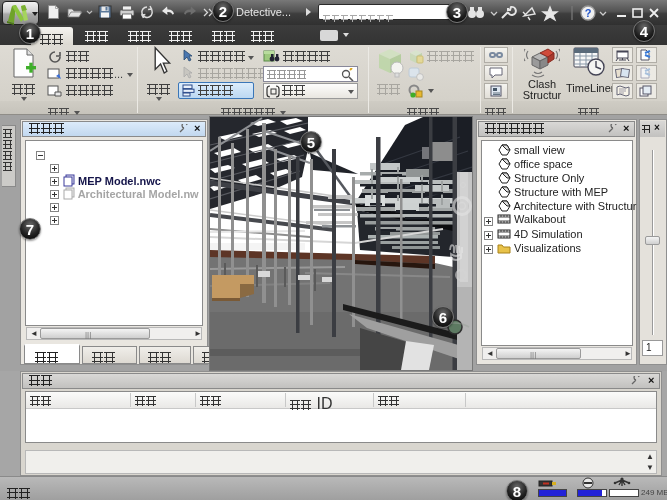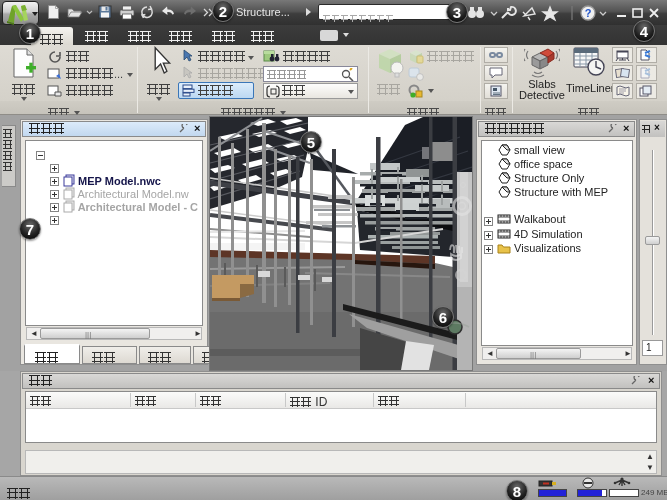--- a/index.html
+++ b/index.html
@@ -86,21 +86,21 @@
           <rect x="76" y="8" width="14" height="5.5" rx="1" fill="#d0d0d0" stroke="#555" stroke-width="0.8"></rect>
           <rect x="78.5" y="4" width="9" height="4" fill="#f0f0f0" stroke="#555" stroke-width="0.8"></rect>
           <rect x="78.5" y="12" width="9" height="5" fill="#fff" stroke="#555" stroke-width="0.8"></rect>
         </g>
  <path d="M103 5 a5.2 5.2 0 1 0 3.8 1.6 M106 4 l1.5 3 l-3.4 0.4 M99.5 16 l-1.5 -3 l3.4 -0.4" fill="none" stroke="#dcdcdc" stroke-width="1.5"></path>
  <path d="M130 12 q-1 -5 -6.5 -4.5 l-0.5 -3 l-5 4.5 l5.5 4 l-0.3 -3 q4.5 -0.5 5 2.5 z" fill="#e8e8e8"></path>
  <path d="M140 12 q1 -5 6.5 -4.5 l0.5 -3 l5 4.5 l-5.5 4 l0.3 -3 q-4.5 -0.5 -5 2.5 z" fill="#6e6e6e"></path>
  <path d="M160 7 l3.5 3.5 l-3.5 3.5 M165 7 l3.5 3.5 l-3.5 3.5" fill="none" stroke="#d8d8d8" stroke-width="1.3"></path>
 </g>
     </svg>
-<div id="wtitle" class="abs">Structure...</div>
+<div id="wtitle" class="abs">Detective...</div>
 <div class="abs" style="left:306px;top:8px;width:0;height:0;border-top:4px solid transparent;border-bottom:4px solid transparent;border-left:5px solid #ddd;"></div>
 <div id="searchbox" class="abs"><span class="cj s" style="width:7px;height:7px;margin-right:2px"></span><span class="cj s" style="width:7px;height:7px;margin-right:2px"></span><span class="cj s" style="width:7px;height:7px;margin-right:2px"></span><span class="cj s" style="width:7px;height:7px;margin-right:2px"></span><span class="cj s" style="width:7px;height:7px;margin-right:2px"></span><span class="cj s" style="width:7px;height:7px;margin-right:2px"></span><span class="cj s" style="width:7px;height:7px;margin-right:2px"></span><span class="cj s" style="width:7px;height:7px;margin-right:2px"></span></div>
 
 <svg class="abs" style="left:464px;top:2px" width="200 " height="22" viewBox="0 0 200 22">
 <g stroke="#e4e4e4" fill="none" stroke-width="1.3">
  <g fill="#e4e4e4" stroke="none">
           <circle cx="8" cy="12" r="4"></circle>
           <circle cx="16" cy="12" r="4"></circle>
           <rect x="6" y="5" width="4" height="5"></rect>
           <rect x="14" y="5" width="4" height="5"></rect>
@@ -273,22 +273,22 @@
 <path d="M4 6 q-3 4 0 8 M1 4 q-4 6 0 12"></path>
         <path d="M32 6 q3 4 0 8 M35 4 q4 6 0 12"></path>
 <path d="M10 27 q4 3 8 0 M8 30 q6 4 12 0"></path>
       </g>
 <polygon points="8,12 16,8 24,12 16,16" fill="#b8b8b8" stroke="#666"></polygon>
 <polygon points="8,12 8,20 16,24 16,16" fill="#9a9a9a" stroke="#666"></polygon>
 <polygon points="24,12 24,20 16,24 16,16" fill="#888" stroke="#666"></polygon>
 <polygon points="16,8 24,4 30,8 24,12" fill="#d04a3a" stroke="#8a2a20"></polygon>
 <polygon points="24,12 30,8 30,14 24,18" fill="#a83a2e" stroke="#8a2a20"></polygon>
 </svg>
-<div class="abs rtext" style="left:524px;top:78px;width:36px;text-align:center;font-size:11px;color:#222">Slabs</div>
-<div class="abs rtext" style="left:514px;top:89px;width:56px;text-align:center;font-size:11px;color:#222">Detective</div>
+<div class="abs rtext" style="left:524px;top:78px;width:36px;text-align:center;font-size:11px;color:#222">Clash</div>
+<div class="abs rtext" style="left:514px;top:89px;width:56px;text-align:center;font-size:11px;color:#222">Structur</div>
 <svg class="abs" style="left:572px;top:45px" width="36" height="33" viewBox="0 0 36 33">
 <rect x="2" y="3" width="24" height="19" rx="1" fill="#f8f8f8" stroke="#445"></rect>
 <rect x="2" y="3" width="24" height="5" fill="#5a6a7a"></rect>
 <g stroke="#8a99a8" stroke-width="1">
         <path d="M2 11 h24 M2 15 h24 M2 19 h24 M8 8 v14 M14 8 v14 M20 8 v14"></path>
       </g>
 <circle cx="24" cy="22" r="8" fill="#f4f4f2" stroke="#445" stroke-width="1.4"></circle>
 <path d="M24 16 v6 l5 2" fill="none" stroke="#445" stroke-width="1.4"></path>
 </svg>
 <div class="abs rtext" style="left:566px;top:82px;width:48px;text-align:center;font-size:11px;color:#222">TimeLiner</div>
@@ -345,29 +345,25 @@
 <div class="treebox" style="left:25px;top:140px;width:178px;height:186px"></div>
 
 <div class="trow" style="left:36px;top:149px"><span class="pm"></span></div>
 <div class="trow" style="left:50px;top:162px"><span class="pm plus"></span></div>
 <div class="trow" style="left:50px;top:175px"><span class="pm plus"></span></div>
 <div class="trow" style="left:63px;top:174px;color:#15154a;font-weight:bold"><svg width="12" height="13" viewBox="0 0 12 13" style="vertical-align:-2px">
         <rect x="3" y="1" width="8" height="9" fill="#e8e8f4" stroke="#3a3a9a"></rect>
         <rect x="1" y="3" width="8" height="9" fill="#fff" stroke="#3a3a9a"></rect>
       </svg> MEP Model.nwc</div>
 <div class="trow" style="left:50px;top:188px"><span class="pm plus"></span></div>
-<div class="trow" style="left:63px;top:187px;color:#a5a5a5;font-weight:normal"><svg width="12" height="13" viewBox="0 0 12 13" style="vertical-align:-2px">
+<div class="trow" style="left:63px;top:187px;color:#a5a5a5;font-weight:bold"><svg width="12" height="13" viewBox="0 0 12 13" style="vertical-align:-2px">
         <rect x="3" y="1" width="8" height="9" fill="#f0f0f0" stroke="#aaa"></rect>
         <rect x="1" y="3" width="8" height="9" fill="#fff" stroke="#aaa"></rect>
       </svg> Architectural Model.nw</div>
 <div class="trow" style="left:50px;top:201px"><span class="pm plus"></span></div>
-<div class="trow" style="left:63px;top:200px;color:#a5a5a5;font-weight:bold"><svg width="12" height="13" viewBox="0 0 12 13" style="vertical-align:-2px">
-        <rect x="3" y="1" width="8" height="9" fill="#f0f0f0" stroke="#aaa"></rect>
-        <rect x="1" y="3" width="8" height="9" fill="#fff" stroke="#aaa"></rect>
-      </svg> Architectural Model - C</div>
 <div class="trow" style="left:50px;top:214px"><span class="pm plus"></span></div>
 
 <div class="sbar" style="left:26px;top:327px;width:176px;height:13px"></div>
 <div class="arr" style="left:30px;top:330px">◄</div>
 <div class="arr" style="left:194px;top:330px">►</div>
 <div class="sthumb" style="left:40px;top:328px;width:110px;height:11px"></div>
 <div class="abs" style="left:85px;top:330px;color:#777;font-size:8px">|||</div>
 
 <div class="abs" style="left:24px;top:344px;width:56px;height:20px;background:#fff;border:1px solid #8a8a8a;border-top:2px solid #fff;z-index:2;color:#222;padding:2px 0 0 10px"><span class="cj"></span><span class="cj"></span></div>
 <div class="abs" style="left:82px;top:346px;width:55px;height:18px;background:linear-gradient(180deg,#f0eeea,#ddd9d2);border:1px solid #8a8a8a;color:#333;padding:1px 0 0 9px"><span class="cj"></span><span class="cj"></span></div>
@@ -556,20 +552,24 @@
         <polygon points="4,1 9,1 12,6 9,6" fill="#ddd" stroke="#222"></polygon>
       </svg> office space</div>
 <div class="trow" style="left:498px;top:172px;color:#222"><svg width="13" height="12" viewBox="0 0 13 12" style="vertical-align:-2px">
         <polygon points="1,6 4,1 9,1 12,6 9,11 4,11" fill="#fff" stroke="#222"></polygon>
         <polygon points="4,1 9,1 12,6 9,6" fill="#ddd" stroke="#222"></polygon>
       </svg> Structure Only</div>
 <div class="trow" style="left:498px;top:186px;color:#222"><svg width="13" height="12" viewBox="0 0 13 12" style="vertical-align:-2px">
         <polygon points="1,6 4,1 9,1 12,6 9,11 4,11" fill="#fff" stroke="#222"></polygon>
         <polygon points="4,1 9,1 12,6 9,6" fill="#ddd" stroke="#222"></polygon>
       </svg> Structure with MEP</div>
+<div class="trow" style="left:498px;top:200px;color:#222"><svg width="13" height="12" viewBox="0 0 13 12" style="vertical-align:-2px">
+        <polygon points="1,6 4,1 9,1 12,6 9,11 4,11" fill="#fff" stroke="#222"></polygon>
+        <polygon points="4,1 9,1 12,6 9,6" fill="#ddd" stroke="#222"></polygon>
+      </svg> Architecture with Structur</div>
 <div class="trow" style="left:484px;top:215px"><span class="pm plus"></span></div>
 <div class="trow" style="left:497px;top:213px;color:#222"><svg width="14" height="12" viewBox="0 0 14 12" style="vertical-align:-2px">
         <rect x="1" y="2" width="12" height="8" fill="#fff" stroke="#222"></rect>
         <path d="M1 4 h12 M1 8 h12 M4 2 v-0 M4 2 v2 M7 2 v2 M10 2 v2 M4 8 v2 M7 8 v2 M10 8 v2" stroke="#222" stroke-width="0.8"></path>
       </svg> Walkabout</div>
 <div class="trow" style="left:484px;top:229px"><span class="pm plus"></span></div>
 <div class="trow" style="left:497px;top:228px;color:#222"><svg width="14" height="12" viewBox="0 0 14 12" style="vertical-align:-2px">
         <rect x="1" y="2" width="12" height="8" fill="#fff" stroke="#222"></rect>
         <path d="M1 4 h12 M1 8 h12 M4 2 v2 M7 2 v2 M10 2 v2 M4 8 v2 M7 8 v2 M10 8 v2" stroke="#222" stroke-width="0.8"></path>
       </svg> 4D Simulation</div>
@@ -595,21 +595,21 @@
 <div class="paneltitle ptgray" style="left:22px;top:373px;width:638px;padding:1px 0 0 6px"><span class="cj"></span><span class="cj"></span></div>
 <svg class="abs" style="left:630px;top:376px" width="12" height="10" viewBox="0 0 12 10">
       <path d="M2 8 l4 -4 m0 0 a2.5 2.5 0 1 1 3 -3" fill="none" stroke="#666" stroke-width="1.3"></path>
     </svg>
 <div class="closex" style="left:648px;top:374px">×</div>
 <div class="treebox" style="left:25px;top:391px;width:632px;height:52px"></div>
 <div class="abs" style="left:26px;top:392px;width:630px;height:17px;background:linear-gradient(180deg,#fbfbfa,#e9e8e6);border-bottom:1px solid #c8c8c8"></div>
 <div class="abs" style="left:30px;top:395px;color:#333;font-size:11px"><span class="cj s"></span><span class="cj s"></span></div>
 <div class="abs" style="left:135px;top:395px;color:#333;font-size:11px"><span class="cj s"></span><span class="cj s"></span></div>
 <div class="abs" style="left:200px;top:395px;color:#333;font-size:11px"><span class="cj s"></span><span class="cj s"></span></div>
-<div class="abs" style="left:290px;top:395px;color:#333;font-size:12px"><span class="cj s"></span><span class="cj s"></span> ID</div>
+<div class="abs" style="left:290px;top:395px;color:#333;font-size:16px"><span class="cj s"></span><span class="cj s"></span> ID</div>
 <div class="abs" style="left:378px;top:395px;color:#333;font-size:11px"><span class="cj s"></span><span class="cj s"></span></div>
 <div class="abs" style="left:130px;top:393px;width:1px;height:14px;background:#c8c8c8"></div>
 <div class="abs" style="left:195px;top:393px;width:1px;height:14px;background:#c8c8c8"></div>
 <div class="abs" style="left:285px;top:393px;width:1px;height:14px;background:#c8c8c8"></div>
 <div class="abs" style="left:373px;top:393px;width:1px;height:14px;background:#c8c8c8"></div>
 <div class="abs" style="left:465px;top:393px;width:1px;height:14px;background:#c8c8c8"></div>
 <div class="abs" style="left:25px;top:450px;width:632px;height:24px;background:#f0efec;border:1px solid #b8b8b8"></div>
 <div class="arr" style="left:646px;top:453px">▲</div>
 <div class="arr" style="left:646px;top:464px">▼</div>
 

